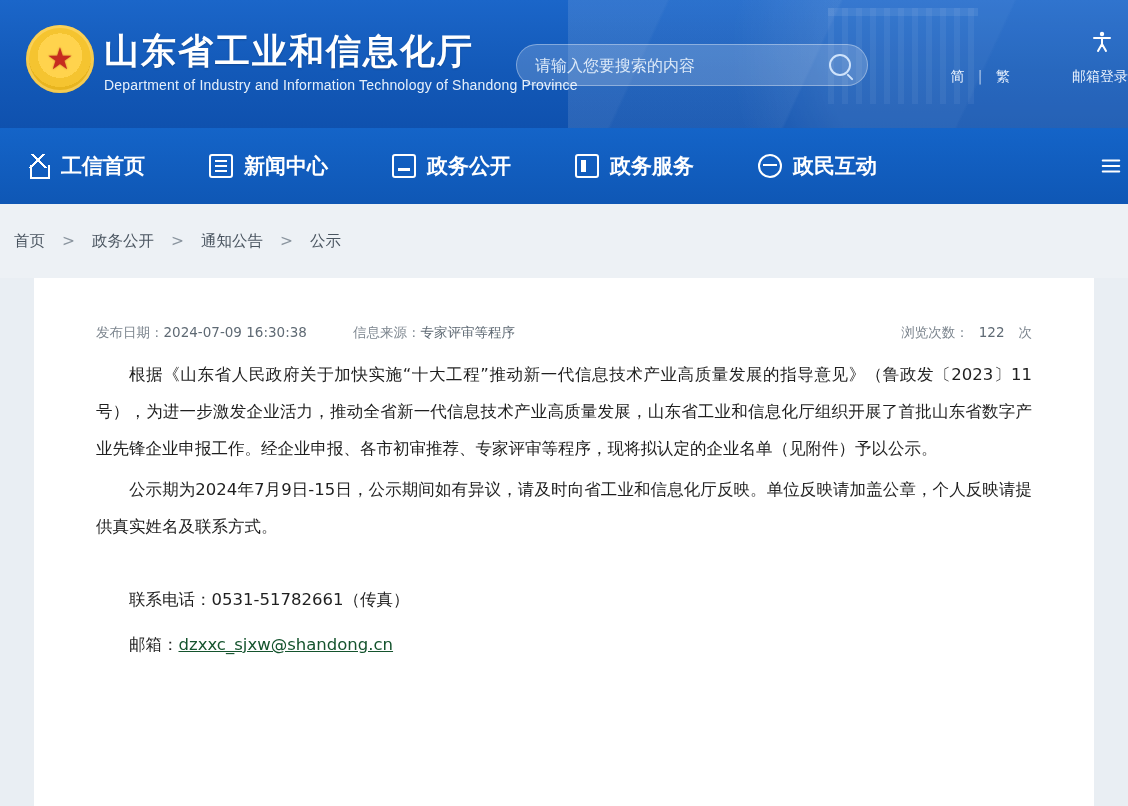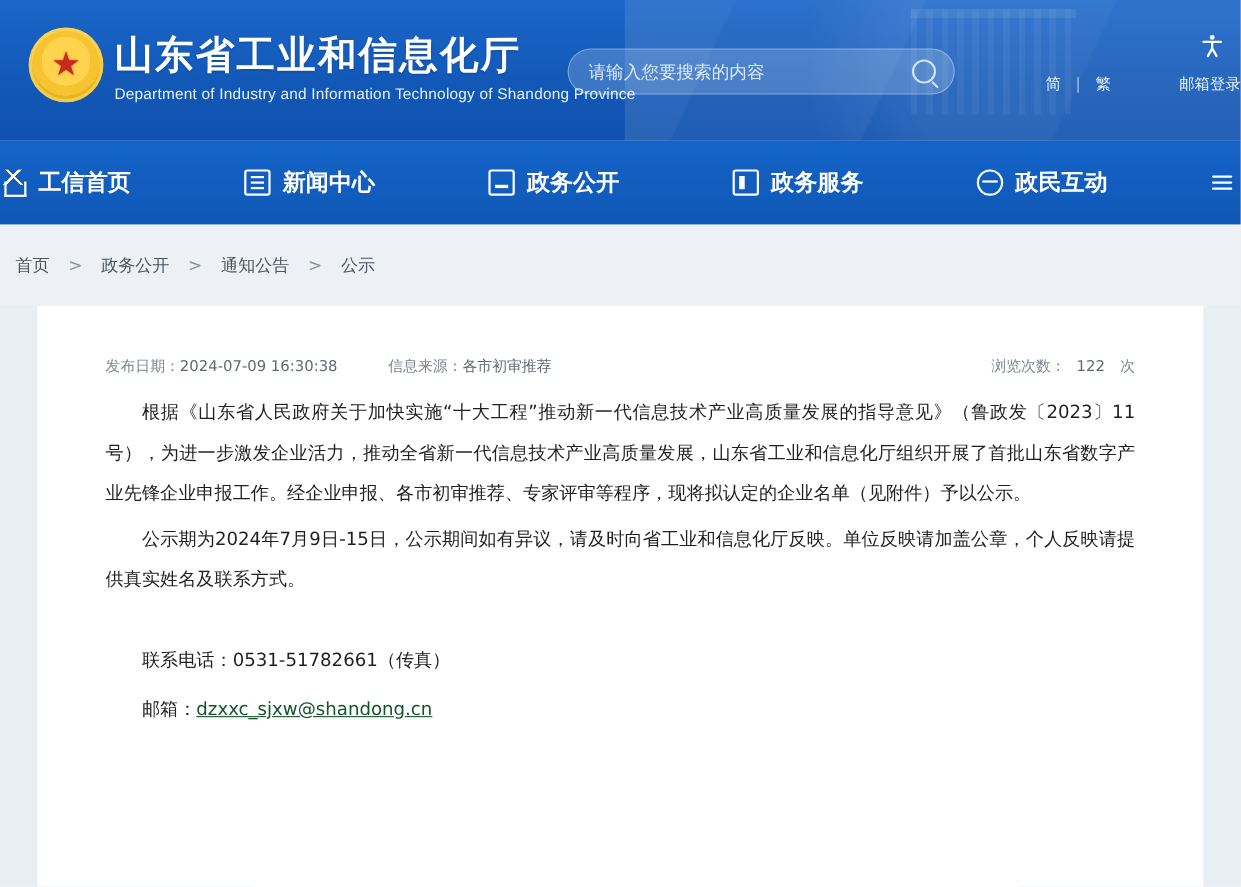--- a/index.html
+++ b/index.html
@@ -115,22 +115,22 @@
     position: absolute; right: 14px; top: 30px;
     width: 24px; height: 24px;
     color: #fff;
   }
 
   
   .nav {
     height: 76px;
     background: linear-gradient(180deg, #1464c8 0%, #0f57b5 100%);
     display: flex; align-items: center;
+    padding-left: 26px;
     position: relative;
-    gap: 39px;
   }
   .nav-item {
     display: flex; align-items: center;
     color: #fff;
     font-size: 21px;
     font-weight: 700;
     font-family: "DejaVu Sans", "Liberation Sans", sans-serif;
     margin-right: 64px;
     cursor: pointer;
     white-space: nowrap;
@@ -302,21 +302,21 @@
   <span class="c">公示</span>
 </div>
 
 <div class="card">
 
   <div class="meta">
     <span class="grp">
       <span>发布日期：</span><span class="val">2024-07-09 16:30:38</span>
     </span>
     <span class="grp">
-      <span>信息来源：</span><span class="val">各市初审推荐</span>
+      <span>信息来源：</span><span class="val">专家评审等程序</span>
     </span>
     <span class="spacer"></span>
     <span class="views">
       <span>浏览次数：</span><span class="num">122</span><span>次</span>
     </span>
   </div>
 
   <div class="body-text">
     <p>根据《山东省人民政府关于加快实施“十大工程”推动新一代信息技术产业高质量发展的指导意见》（鲁政发〔2023〕11号），为进一步激发企业活力，推动全省新一代信息技术产业高质量发展，山东省工业和信息化厅组织开展了首批山东省数字产业先锋企业申报工作。经企业申报、各市初审推荐、专家评审等程序，现将拟认定的企业名单（见附件）予以公示。</p>
     <p>公示期为2024年7月9日-15日，公示期间如有异议，请及时向省工业和信息化厅反映。单位反映请加盖公章，个人反映请提供真实姓名及联系方式。</p>

